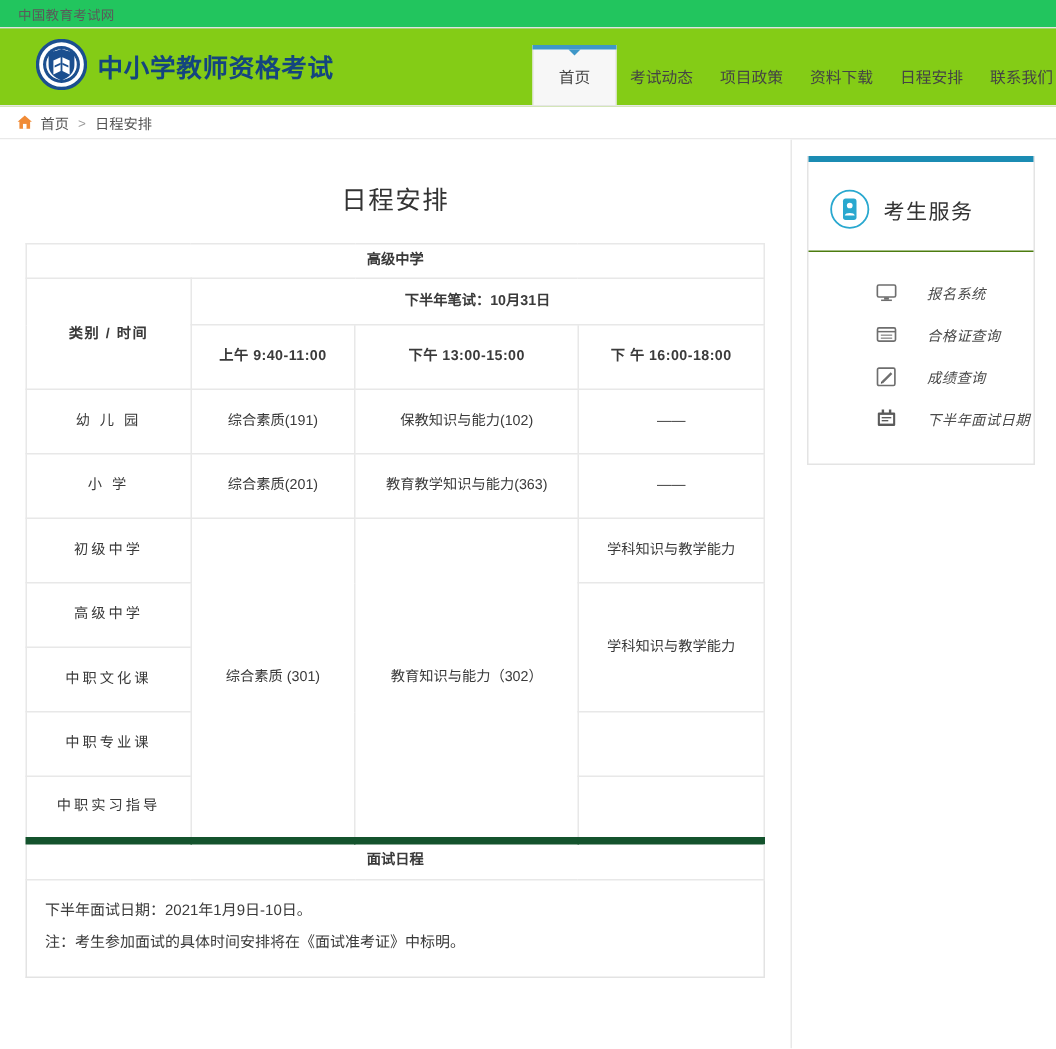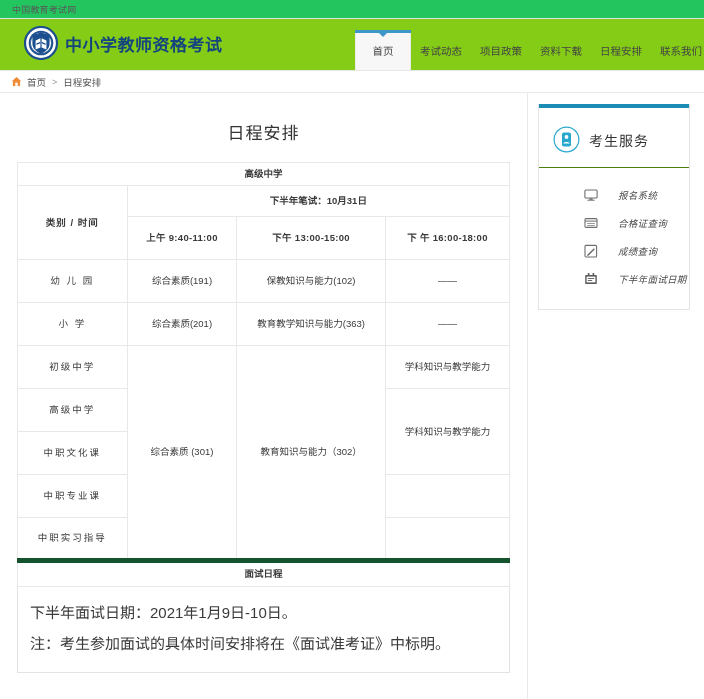--- a/index.html
+++ b/index.html
@@ -186,21 +186,21 @@
     letter-spacing: .3px;
   }
   td.rowname { height: 43px; letter-spacing: 2px; }
   td.empty-cell { }
   .col-cat { width: 107px; }
   .col-a   { width: 107px; }
   .col-b   { width: 145px; }
   .col-c   { width: 121px; }
 
   .notes {
-    font-size: 15px;
+    font-size: 10px;
     color: #3a3a3a;
     line-height: 2.1;
     padding: 10px 12px 12px 12px;
     border: 1px solid #e3e3e3;
     border-top: none;
   }
   .notes div { white-space: nowrap; }
 
   
   .side-panel {

